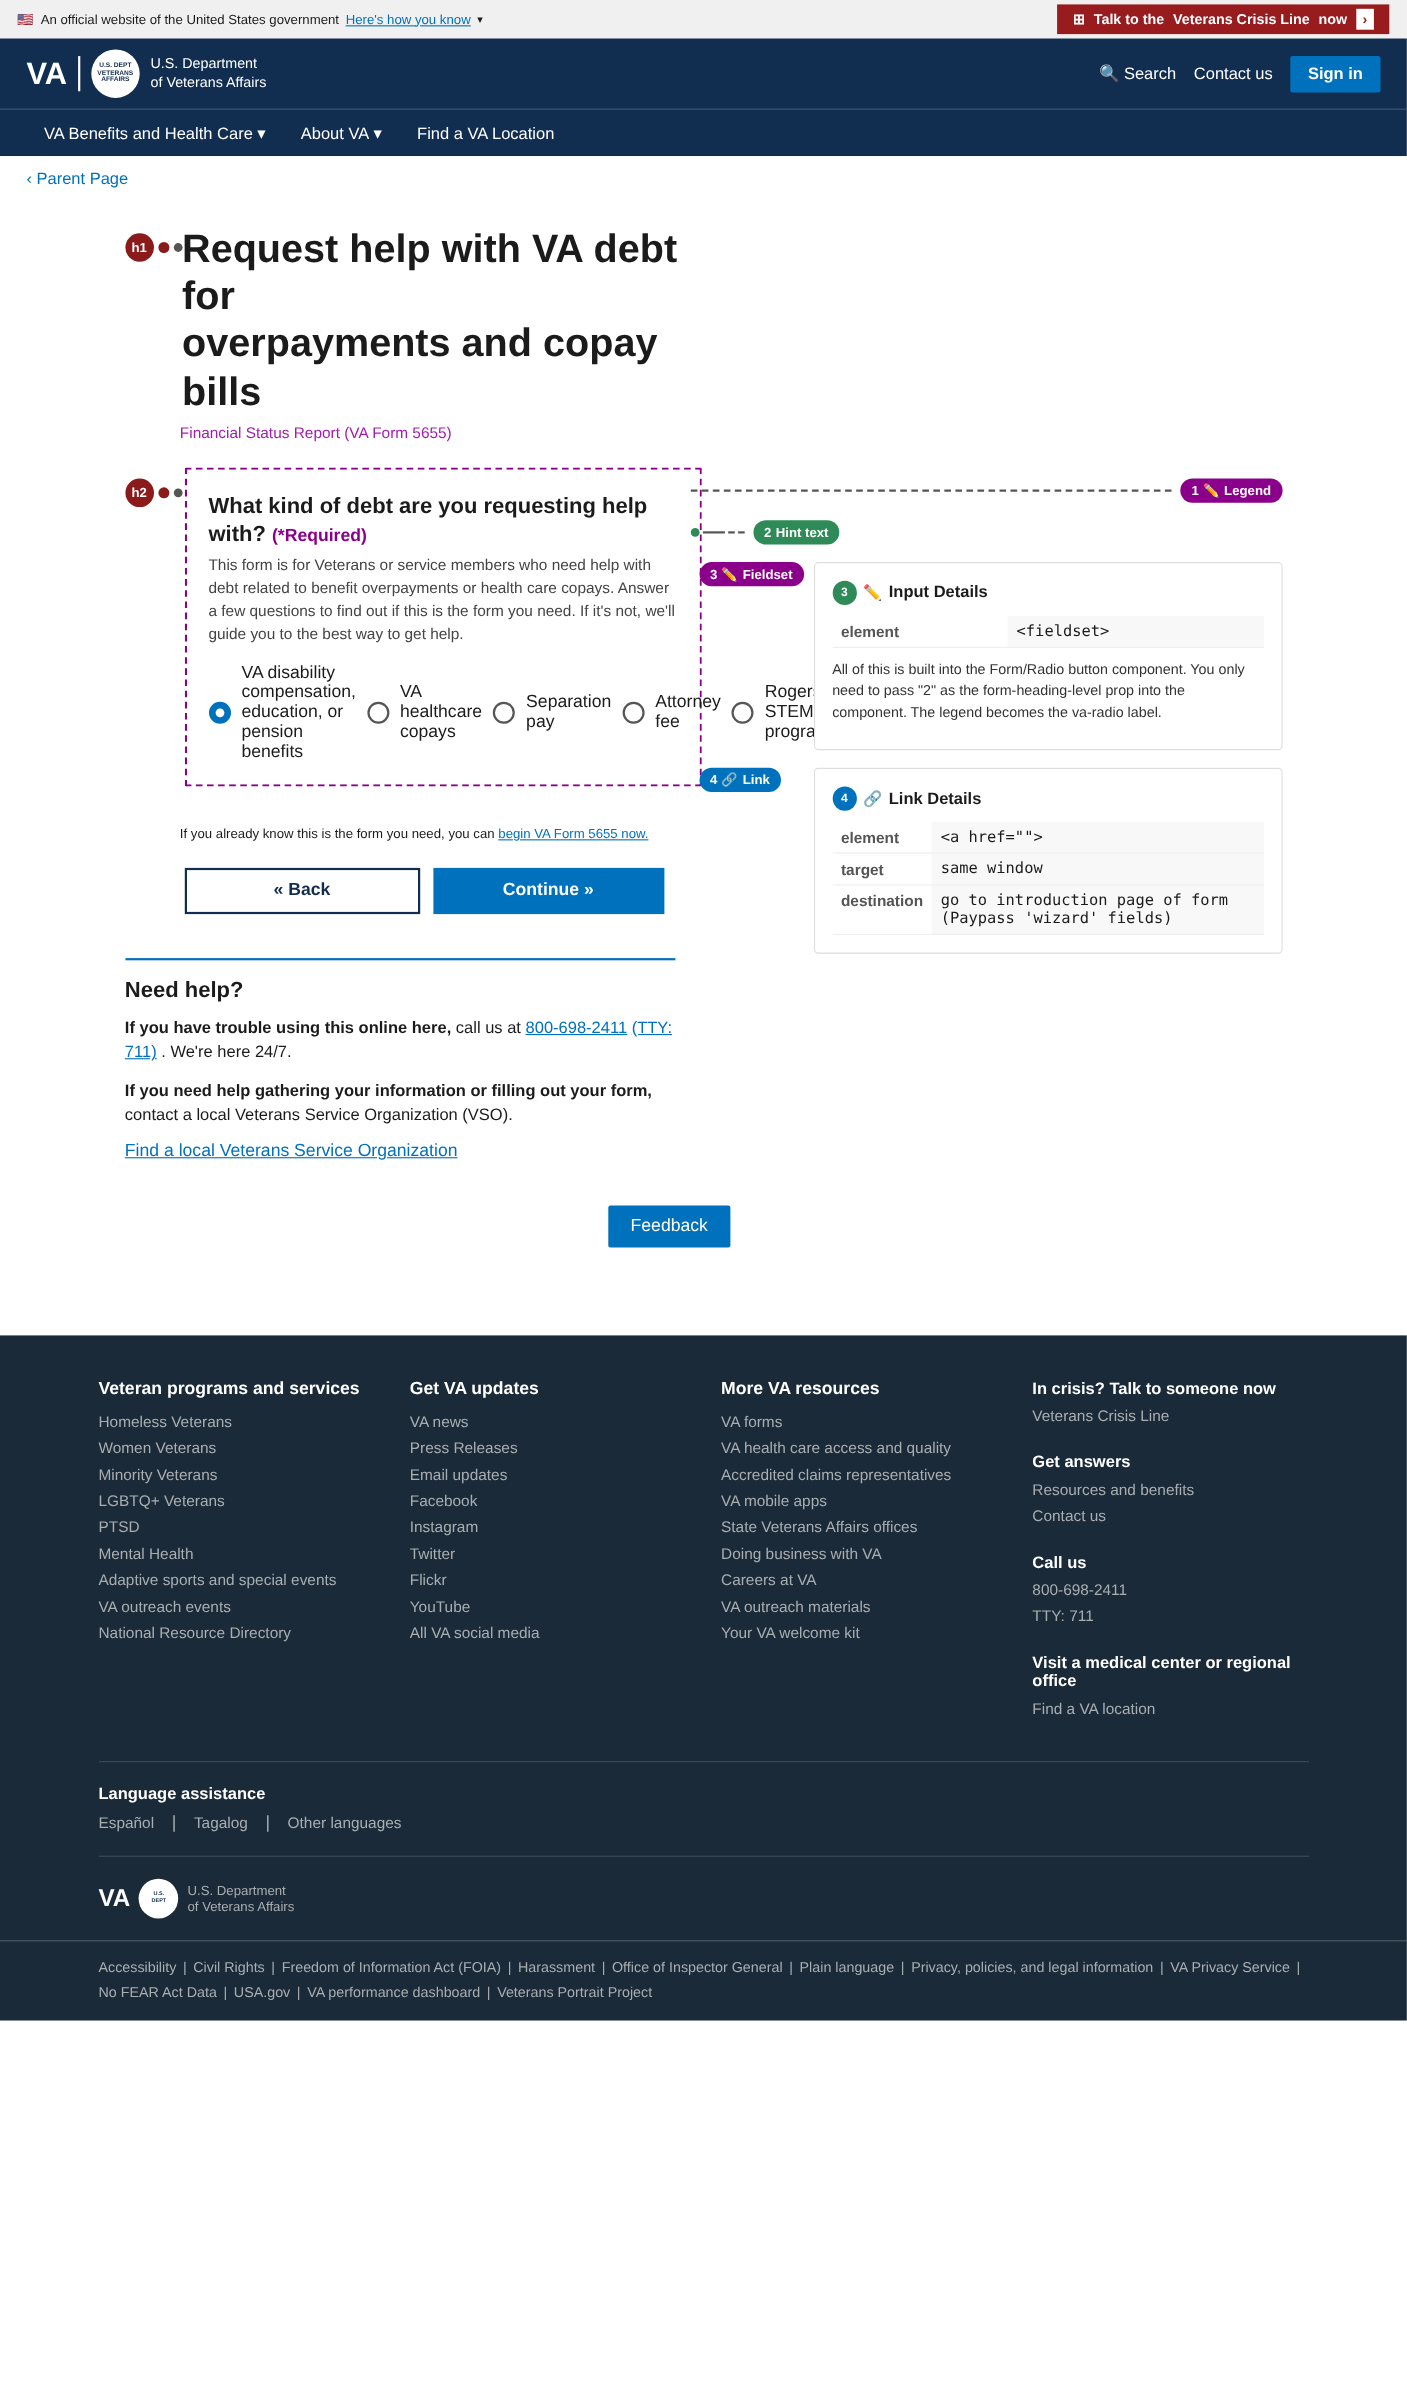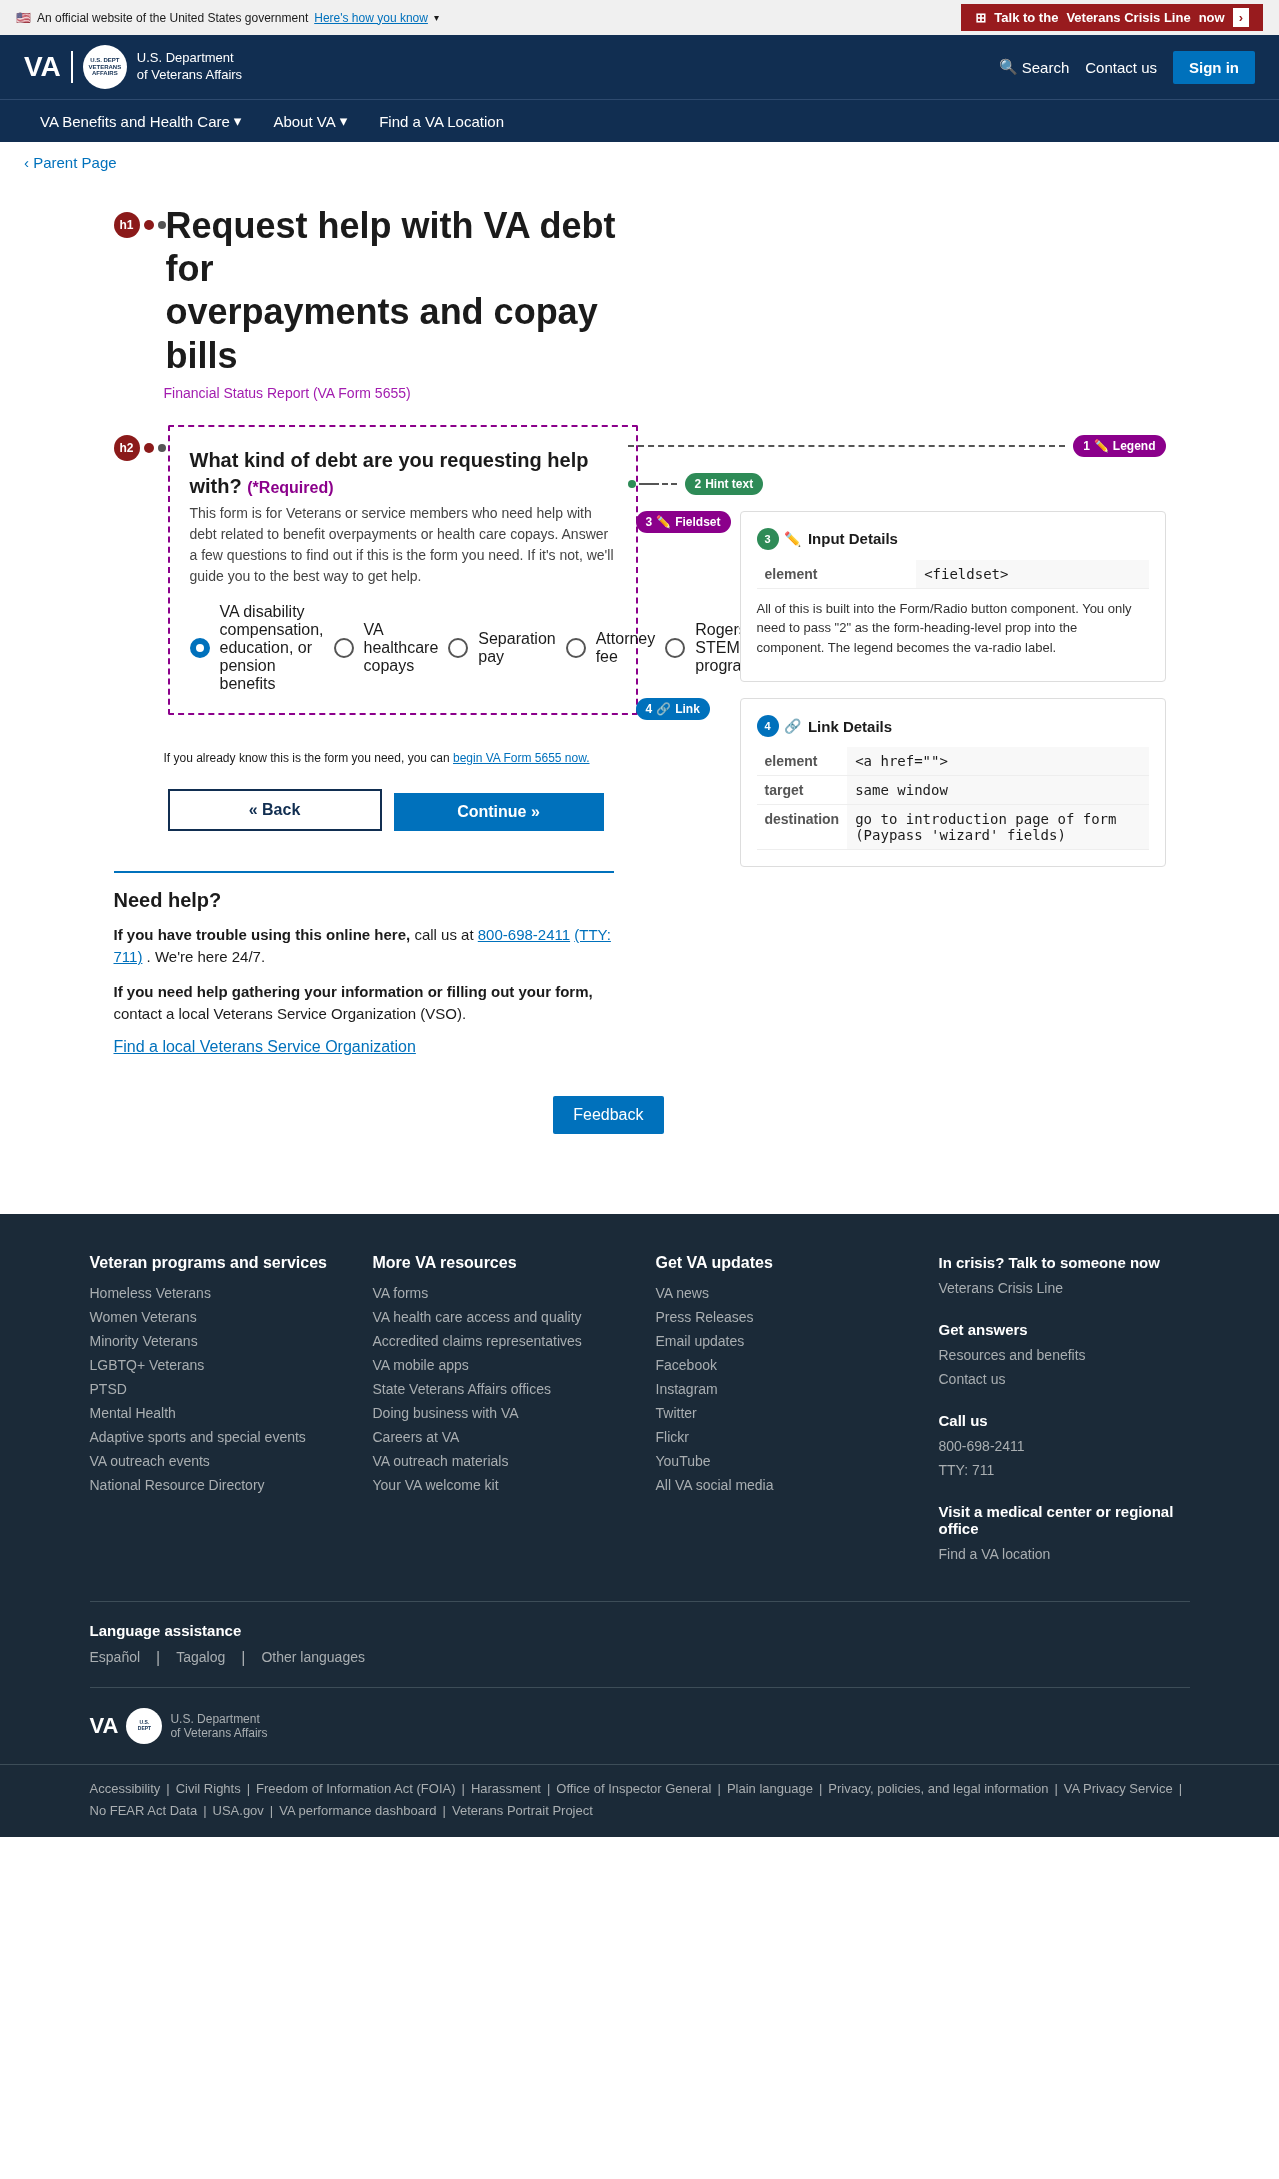--- a/index.html
+++ b/index.html
@@ -423,21 +423,21 @@
             </label>
           </div>
         </div>
       </div>
 
       <div class="inline-link-row" style="margin-left:50px;">
         <span>If you already know this is the form you need, you can </span>
         <a href="#" class="text-link">begin VA Form 5655 now.</a>
       </div>
 
-      <div class="btn-row" style="margin-left:54px;align-items:flex-end;">
+      <div class="btn-row" style="margin-left:54px;">
         <button class="btn-back">« Back</button>
         <button class="btn-continue">Continue »</button>
       </div>
 
     </div>
 
     <div style="flex:1;position:relative;padding-top:0;">
 
       <div style="display:flex;align-items:center;gap:8px;margin-bottom:16px;margin-top:10px;">
         <div style="flex:1;border-top:2px dashed #555;"></div>
@@ -564,46 +564,46 @@
         <li><a href="#">LGBTQ+ Veterans</a></li>
         <li><a href="#">PTSD</a></li>
         <li><a href="#">Mental Health</a></li>
         <li><a href="#">Adaptive sports and special events</a></li>
         <li><a href="#">VA outreach events</a></li>
         <li><a href="#">National Resource Directory</a></li>
       </ul>
     </div>
 
     <div class="footer-col">
+      <h4>Get VA updates</h4>
+      <ul>
+        <li><a href="#">VA news</a></li>
+        <li><a href="#">Press Releases</a></li>
+        <li><a href="#">Email updates</a></li>
+        <li><a href="#">Facebook</a></li>
+        <li><a href="#">Instagram</a></li>
+        <li><a href="#">Twitter</a></li>
+        <li><a href="#">Flickr</a></li>
+        <li><a href="#">YouTube</a></li>
+        <li><a href="#">All VA social media</a></li>
+      </ul>
+    </div>
+
+    <div class="footer-col">
       <h4>More VA resources</h4>
       <ul>
         <li><a href="#">VA forms</a></li>
         <li><a href="#">VA health care access and quality</a></li>
         <li><a href="#">Accredited claims representatives</a></li>
         <li><a href="#">VA mobile apps</a></li>
         <li><a href="#">State Veterans Affairs offices</a></li>
         <li><a href="#">Doing business with VA</a></li>
         <li><a href="#">Careers at VA</a></li>
         <li><a href="#">VA outreach materials</a></li>
         <li><a href="#">Your VA welcome kit</a></li>
-      </ul>
-    </div>
-
-    <div class="footer-col">
-      <h4>Get VA updates</h4>
-      <ul>
-        <li><a href="#">VA news</a></li>
-        <li><a href="#">Press Releases</a></li>
-        <li><a href="#">Email updates</a></li>
-        <li><a href="#">Facebook</a></li>
-        <li><a href="#">Instagram</a></li>
-        <li><a href="#">Twitter</a></li>
-        <li><a href="#">Flickr</a></li>
-        <li><a href="#">YouTube</a></li>
-        <li><a href="#">All VA social media</a></li>
       </ul>
     </div>
 
     <div class="footer-col">
       <p>In crisis? Talk to someone now</p>
       <ul>
         <li><a href="#">Veterans Crisis Line</a></li>
       </ul>
       <br>
       <p>Get answers</p>

